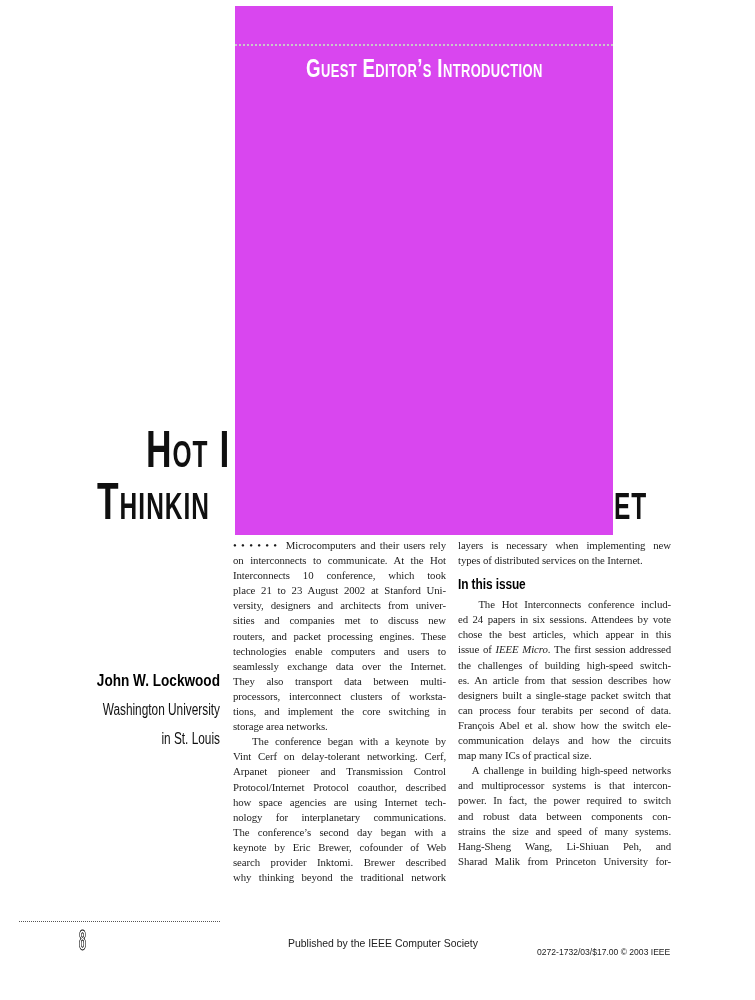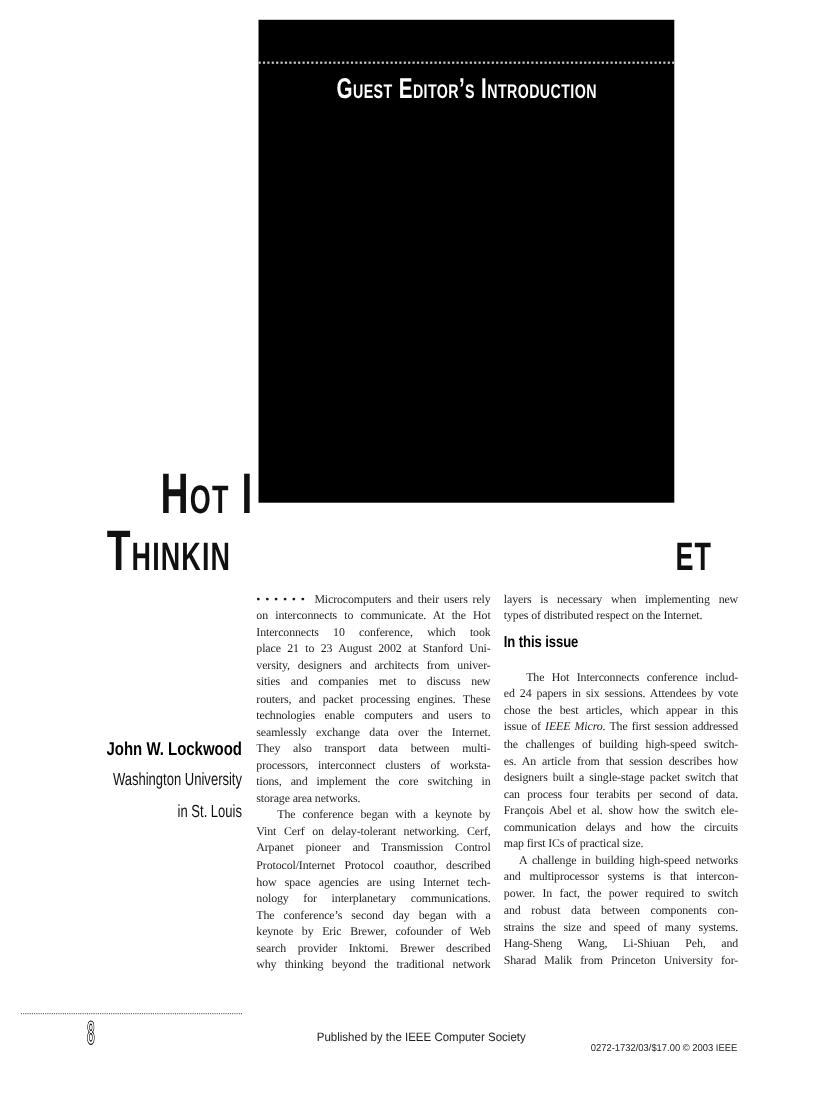--- a/index.html
+++ b/index.html
@@ -2,22 +2,22 @@
 <html><head>
 <meta charset="utf-8">
 <style>
   html,body{margin:0;padding:0;}
   body{
     width:755px;height:1000px;position:relative;background:#ffffff;overflow:hidden;
     font-family:"Liberation Sans", sans-serif;
   }
   
   .banner{
-    position:absolute;left:235px;top:18px;width:378px;height:439px;
-    background:#000000;z-index:3;
+    position:absolute;left:235px;top:6px;width:378px;height:529px;
+    background:#d946ef;z-index:3;
   }
   .banner-rule{
     position:absolute;left:0;right:0;top:38px;height:0;
     border-top:2px dotted #c9c9c9;
   }
   .banner-title-wrap{
     position:absolute;left:0;top:49px;width:100%;text-align:center;
   }
   .banner-title{
     display:inline-block;color:#ffffff;
@@ -58,21 +58,21 @@
     letter-spacing:-0.1px;
   }
   .col-1{left:233px;}
   .col-2{left:458px;}
   .para{margin:0;}
   .jl{
     line-height:15.1px;height:15.1px;overflow:hidden;
     text-align:justify;text-align-last:justify;white-space:pre-wrap;
   }
   .ll{text-align-last:left;}
-  .issue-heading-wrap{margin:9px 0 16px 0;height:16px;}
+  .issue-heading-wrap{margin:9px 0 4px 0;height:16px;}
   .issue-heading{
     display:inline-block;font-family:"Liberation Sans", sans-serif;
     font-weight:700;font-size:14.5px;line-height:1;color:#000;
     transform:scaleX(.82);transform-origin:left center;white-space:nowrap;
   }
   
   .footer-rule{
     position:absolute;left:19px;top:921px;width:201px;height:0;
     border-top:1px dotted #555;
   }
@@ -141,39 +141,39 @@
       <div class="jl">keynote by Eric Brewer, cofounder of Web</div>
       <div class="jl">search provider Inktomi. Brewer described</div>
       <div class="jl">why thinking beyond the traditional network</div>
     </div>
   </div>
 
 <div class="col col-2">
   <div>
       <div class="para">
         <div class="jl">layers is necessary when implementing new</div>
-        <div class="jl ll">types of distributed respect on the Internet.</div>
+        <div class="jl ll">types of distributed services on the Internet.</div>
       </div>
     </div>
   <div class="issue-heading-wrap">
     <span class="issue-heading">In this issue</span>
   </div>
   <div>
       <div class="para">
         <div class="jl">   The Hot Interconnects conference includ-</div>
         <div class="jl">ed 24 papers in six sessions. Attendees by vote</div>
         <div class="jl">chose the best articles, which appear in this</div>
         <div class="jl">issue of <i>IEEE Micro</i>. The first session addressed</div>
         <div class="jl">the challenges of building high-speed switch-</div>
         <div class="jl">es. An article from that session describes how</div>
         <div class="jl">designers built a single-stage packet switch that</div>
         <div class="jl">can process four terabits per second of data.</div>
         <div class="jl">François Abel et al. show how the switch ele-</div>
         <div class="jl">communication delays and how the circuits</div>
-        <div class="jl ll">map first ICs of practical size.</div>
+        <div class="jl ll">map many ICs of practical size.</div>
       </div>
       <div class="para">
         <div class="jl">   A challenge in building high-speed networks</div>
         <div class="jl">and multiprocessor systems is that intercon-</div>
         <div class="jl">power. In fact, the power required to switch</div>
         <div class="jl">and robust data between components con-</div>
         <div class="jl">strains the size and speed of many systems.</div>
         <div class="jl">Hang-Sheng Wang, Li-Shiuan Peh, and</div>
         <div class="jl">Sharad Malik from Princeton University for-</div>
       </div>

